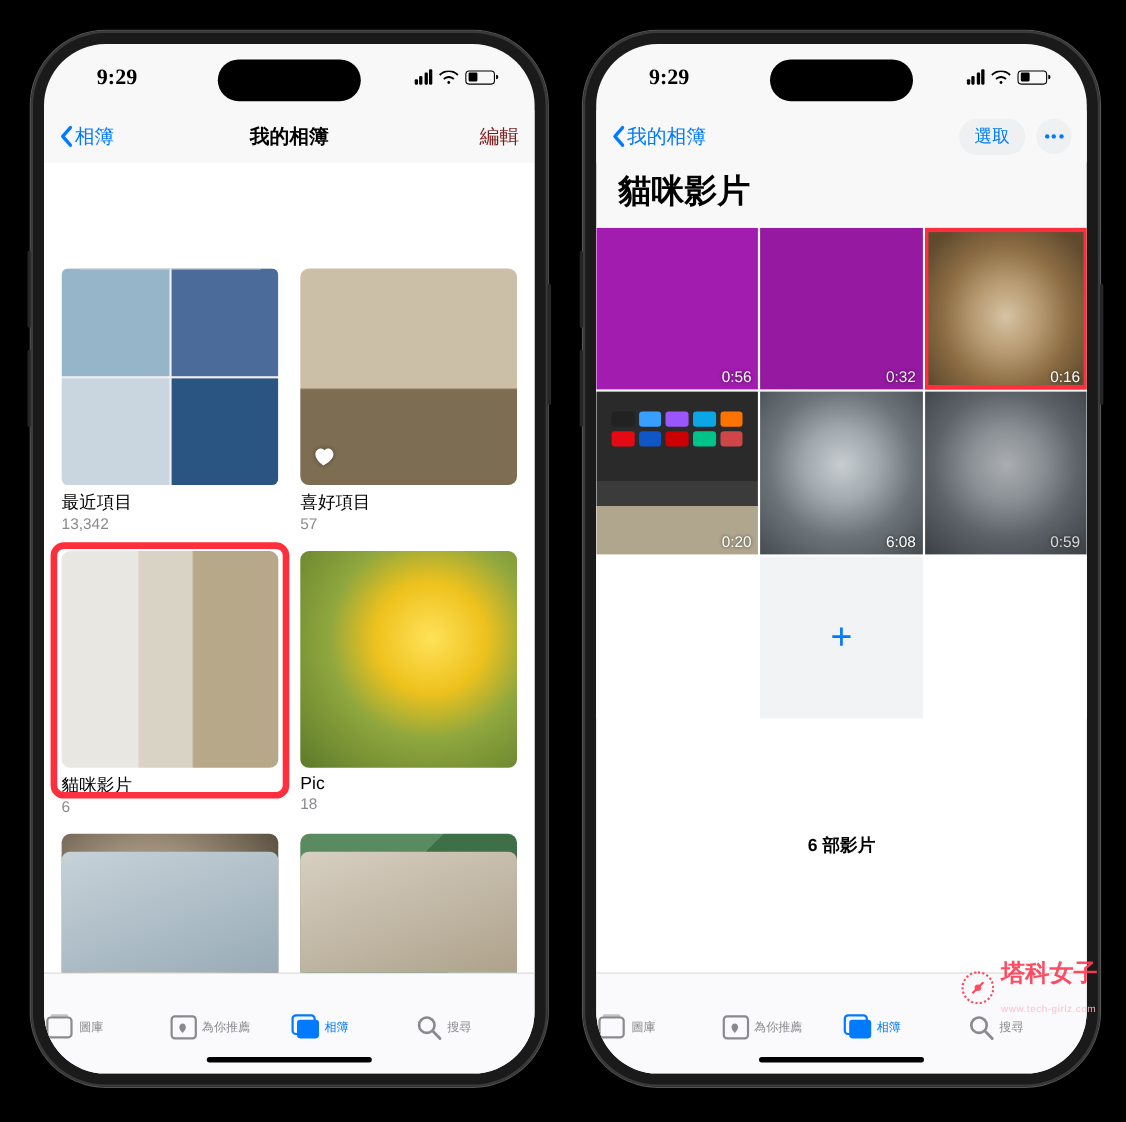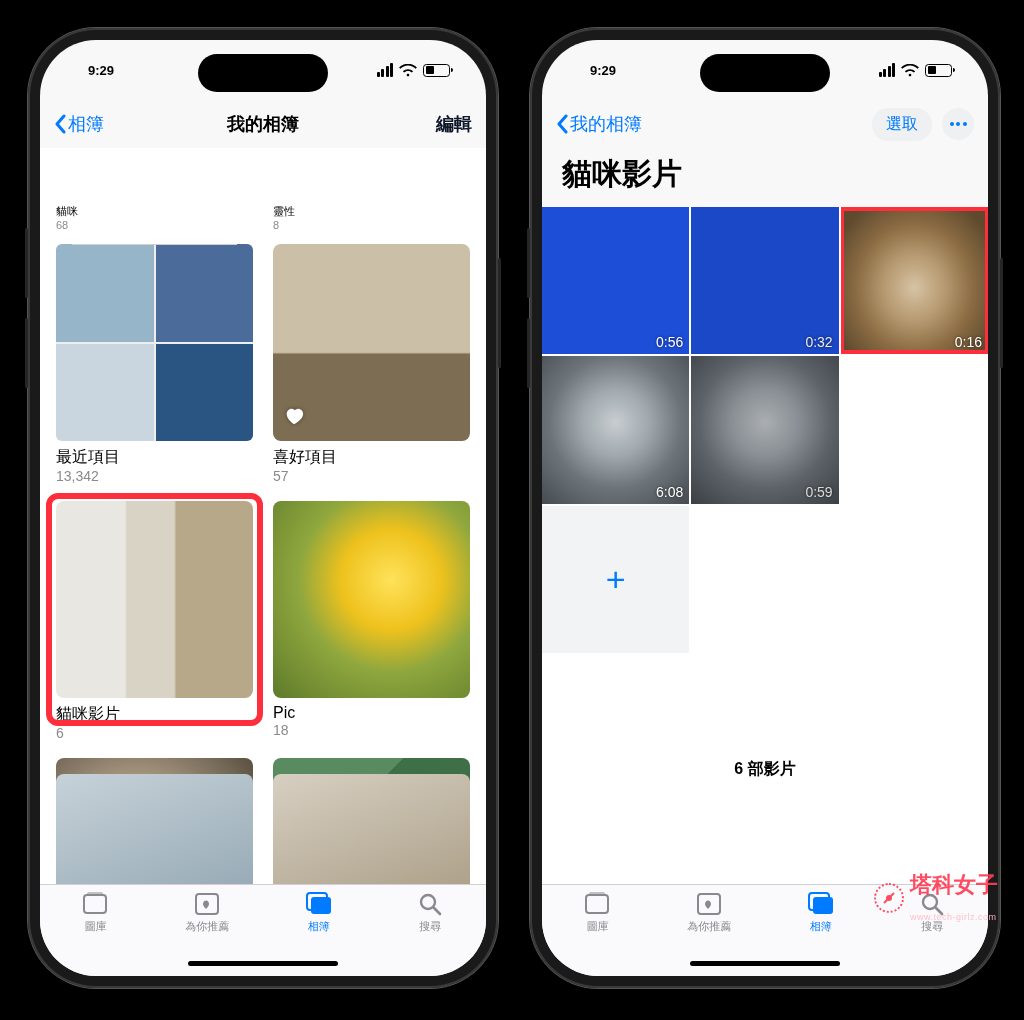--- a/index.html
+++ b/index.html
@@ -52,22 +52,23 @@
     border-radius: 20px;
     z-index: 100;
   }
   .status-bar {
     height: 60px;
     display: flex;
     align-items: center;
     justify-content: space-between;
     padding: 0 36px 0 48px;
     font-weight: 600;
-    font-size: 13px;
+    font-size: 20px;
     color: #000;
+    font-family: Liberation Serif, serif;
   }
   .status-right { display: flex; align-items: center; gap: 6px; }
   .signal { display: flex; align-items: flex-end; gap: 1.5px; }
   .signal b { width: 3px; background: #000; border-radius: 1px; }
   .signal b:nth-child(1){height:5px}.signal b:nth-child(2){height:8px}.signal b:nth-child(3){height:11px}.signal b:nth-child(4){height:14px}
   .wifi { width: 18px; height: 13px; }
   .battery {
     width: 27px; height: 13px; border: 1.5px solid #000; border-radius: 3.5px; position: relative; padding: 1.5px;
   }
   .battery::after { content: ""; position: absolute; right: -3.5px; top: 3.5px; width: 2px; height: 4px; background: #000; border-radius: 0 2px 2px 0; }
@@ -78,21 +79,21 @@
     display: flex;
     align-items: center;
     padding: 0 14px;
     background: #f8f8f8;
     position: relative;
   }
   .nav-back { display: flex; align-items: center; color: #007aff; font-size: 18px; gap: 2px; cursor: pointer; }
   .chev-left { width: 12px; height: 20px; }
   .nav-title { position: absolute; left: 0; right: 0; text-align: center; font-weight: 600; font-size: 18px; color: #000; pointer-events: none; }
   .nav-right { margin-left: auto; display: flex; align-items: center; gap: 10px; }
-  .nav-edit { color: #0f172a; font-size: 18px; font-weight: bold; }
+  .nav-edit { color: #7f1d1d; font-size: 18px; }
   .pill-btn {
     background: #eef0f2; color: #007aff; font-size: 16px; font-weight: 500;
     padding: 6px 14px; border-radius: 16px;
   }
   .more-btn {
     width: 32px; height: 32px; background: #eef0f2; border-radius: 50%;
     display: flex; align-items: center; justify-content: center; color: #007aff;
   }
   .dots { display: flex; gap: 2.5px; }
   .dots b { width: 4px; height: 4px; border-radius: 50%; background: #007aff; }
@@ -150,21 +151,21 @@
   
   .video-grid {
     display: grid;
     grid-template-columns: repeat(3, 1fr);
     gap: 2px;
     background:#fff;
   }
   .video-cell {
     aspect-ratio: 1/1;
     position: relative;
-    background: #1d4ed8;
+    background: #a21caf;
     overflow: hidden;
   }
   .video-dur {
     position: absolute; right: 6px; bottom: 4px;
     color: #fff; font-size: 14px; font-weight: 500;
     text-shadow: 0 0 3px rgba(0,0,0,.7);
   }
   .add-cell {
     display: flex; align-items: center; justify-content: center;
     background: #f2f3f5; color: #007aff; font-size: 34px; font-weight: 300;
@@ -188,21 +189,21 @@
   }
 
   .tab-bar {
     height: 92px;
     background: rgba(250,250,252,.94);
     border-top: 0.5px solid #d0d0d4;
     display: flex;
     padding-top: 6px;
   }
   .tab {
-    flex: 1; display: flex; flex-direction: column; align-items: center;
+    flex: 1; display: flex; flex-direction: row; align-items: center;
     gap: 2px; color: #8a8a8e; font-size: 11px; text-align: right;
   }
   .tab.active { color: #007aff; }
   .tab svg { width: 30px; height: 26px; }
   .home-ind {
     position: absolute; bottom: 10px; left: 50%; transform: translateX(-50%);
     width: 150px; height: 5px; background: #000; border-radius: 3px;
   }
 
   .watermark {
@@ -254,30 +255,20 @@
         <span>相簿</span>
       </div>
       <div class="nav-title">我的相簿</div>
       <div class="nav-right">
         <span class="nav-edit">編輯</span>
       </div>
     </div>
 
     <div class="content" style="padding-top:66px;">
 
-      <div class="album-meta-row" style="position:absolute; top:0; left:0; right:0; padding-top:50px;">
-        <div>
-          <div class="album-name" style="font-size:11px">貓咪</div>
-          <div class="album-count" style="font-size:11px">68</div>
-        </div>
-        <div>
-          <div class="album-name" style="font-size:11px">靈性</div>
-          <div class="album-count" style="font-size:11px">8</div>
-        </div>
-      </div>
 
       <div class="albums" style="margin-top:30px;">
         <div class="album-card">
           <div class="album-thumb stacked-thumb">
               <div class="mini-grid">
                 <div></div>
                 <div></div>
                 <div></div>
                 <div></div>
               </div>
@@ -405,20 +396,35 @@
       <div class="video-grid">
         <div class="video-cell t-door">
           <span class="video-dur">0:56</span>
         </div>
         <div class="video-cell t-door" style="filter:brightness(.92)">
           <span class="video-dur">0:32</span>
         </div>
         <div class="video-cell t-catlie">
           <span class="video-dur">0:16</span>
           <div class="right-highlight"></div>
+        </div>
+        <div class="video-cell t-tv">
+          <div class="tv-apps">
+              <b></b>
+              <b></b>
+              <b></b>
+              <b></b>
+              <b></b>
+              <b></b>
+              <b></b>
+              <b></b>
+              <b></b>
+              <b></b>
+            </div>
+          <span class="video-dur">0:20</span>
         </div>
         <div class="video-cell t-catgrey">
           <span class="video-dur">6:08</span>
         </div>
         <div class="video-cell t-catgrey" style="filter:brightness(.85) hue-rotate(5deg)">
           <span class="video-dur">0:59</span>
         </div>
         <div class="video-cell" style="background:#fff"></div>
         <div class="video-cell add-cell">
           <span>+</span>

